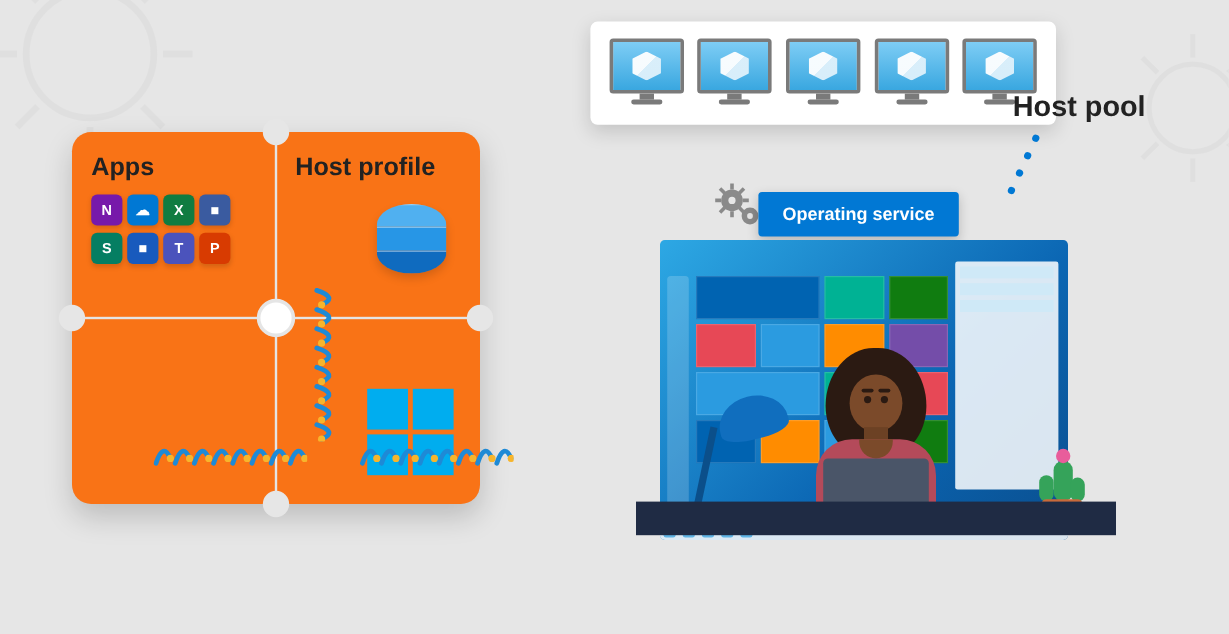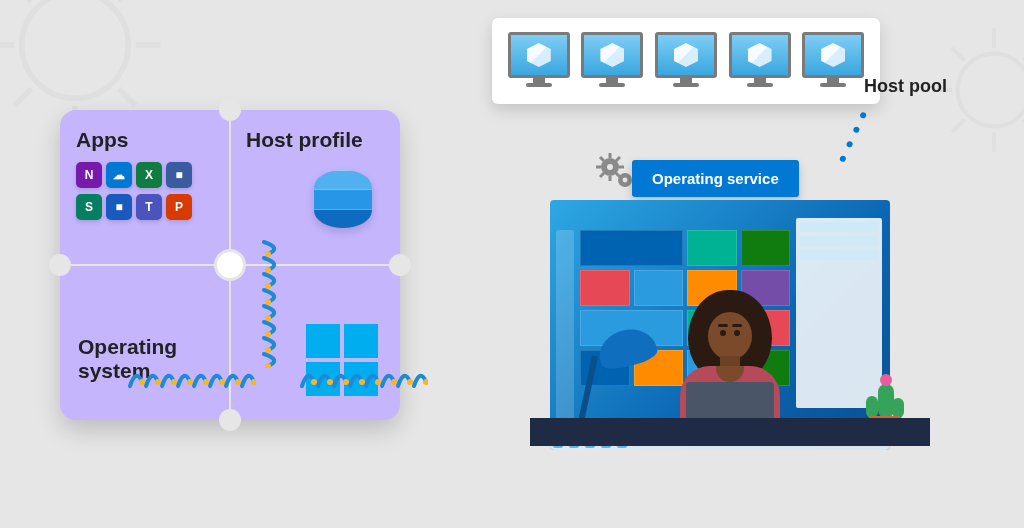--- a/index.html
+++ b/index.html
@@ -2,21 +2,21 @@
 <html><head>
 <meta charset="utf-8">
 <style>
   html,body{margin:0;padding:0;width:1024px;height:528px;background:#e6e6e6;font-family:"Segoe UI",Arial,sans-serif;overflow:hidden;position:relative}
   .gear-bg{position:absolute;opacity:.15;pointer-events:none}
   .gear-bg svg{display:block}
   .gear-tl{top:-50px;left:-20px}
   .gear-br{top:20px;right:-40px}
 
   
-  .puzzle{position:absolute;left:60px;top:110px;width:340px;height:310px;background:#c4b5fd;border-radius:16px;box-shadow:0 10px 24px rgba(0,0,0,.18);}
+  .puzzle{position:absolute;left:60px;top:110px;width:340px;height:310px;background:#f97316;border-radius:16px;box-shadow:0 10px 24px rgba(0,0,0,.18);}
   .puzzle .seam-v{position:absolute;left:50%;top:8px;bottom:8px;width:2px;background:linear-gradient(#e5e5e5,#e5e5e5);transform:translateX(-1px)}
   .puzzle .seam-h{position:absolute;top:50%;left:8px;right:8px;height:2px;background:#e5e5e5;transform:translateY(-1px)}
   .puzzle .hub{position:absolute;left:50%;top:50%;width:26px;height:26px;border:3px solid #e5e5e5;border-radius:50%;background:#fff;transform:translate(-50%,-50%)}
   .cell{position:absolute;width:50%;height:50%;box-sizing:border-box;padding:14px 16px}
   .cell.tl{left:0;top:0}
   .cell.tr{right:0;top:0}
   .cell.bl{left:0;bottom:0;display:flex;align-items:center;justify-content:center}
   .cell h3{margin:4px 0 10px;font-size:21px;font-weight:600;color:#222}
   .apps-row{display:flex;gap:4px;margin-bottom:6px}
   .app{width:26px;height:26px;border-radius:5px;display:flex;align-items:center;justify-content:center;color:#fff;font-size:12px;font-weight:700;box-shadow:0 2px 4px rgba(0,0,0,.15)}
@@ -48,21 +48,21 @@
   .w-right{left:240px;top:258px}
   .w-up  {left:222px;top:130px;transform:rotate(90deg);transform-origin:left top}
 
   
   .hostcard{position:absolute;left:492px;top:18px;width:388px;height:86px;background:#fff;border-radius:6px;box-shadow:0 6px 16px rgba(0,0,0,.15);display:flex;align-items:center;justify-content:space-around;padding:0 10px;box-sizing:border-box}
   .vm{width:60px;height:58px;display:flex;flex-direction:column;align-items:center}
   .vm .screen{width:56px;height:40px;border:3px solid #7a7a7a;border-radius:3px;background:linear-gradient(#7ecdf5,#39a7e0);display:flex;align-items:center;justify-content:center}
   .vm .screen .cube{width:24px;height:24px;background:linear-gradient(135deg,#fff 0 50%,#dff1fb 50% 100%);clip-path:polygon(50% 0,100% 25%,100% 75%,50% 100%,0 75%,0 25%);opacity:.95}
   .vm .stand{width:12px;height:5px;background:#7a7a7a}
   .vm .base{width:26px;height:4px;background:#7a7a7a;border-radius:2px}
-  .hostlabel{position:absolute;left:864px;top:76px;font-size:18px;font-weight:700;color:#222}
+  .hostlabel{position:absolute;left:844px;top:76px;font-size:24px;font-weight:700;color:#222}
   .dots{position:absolute;left:850px;top:110px;display:flex;flex-direction:column;gap:10px;transform:rotate(25deg)}
   .dots span{width:6px;height:6px;border-radius:50%;background:#0078d4}
 
   .broker{position:absolute;left:632px;top:160px;background:#0178d4;color:#fff;font-weight:700;font-size:15px;padding:10px 20px;border-radius:3px;box-shadow:0 4px 10px rgba(0,0,0,.2)}
   .broker-gears{position:absolute;left:595px;top:150px}
   .broker-gears svg{display:block}
 
   .desktop{position:absolute;left:550px;top:200px;width:340px;height:250px}
   .winbg{position:absolute;inset:0;background:linear-gradient(135deg,#2da8e4 0%,#0b66b3 60%,#0a4e8e 100%);border-radius:4px;overflow:hidden}
   .taskbarArea{position:absolute;left:30px;top:30px;width:210px;height:180px;display:grid;grid-template-columns:repeat(4,1fr);grid-auto-rows:36px;gap:4px}
@@ -167,23 +167,20 @@
 
   <div class="cell tr">
     <h3>Host profile</h3>
     <div class="db">
         <div></div>
         <div></div>
         <div></div>
       </div>
   </div>
 
-  <div class="cell bl">
-    <span class="bl-text">Operating system</span>
-  </div>
   <div class="os-logo">
       <span></span>
       <span></span>
       <span></span>
       <span></span>
     </div>
 
   <div class="wave w-left">
       <svg width="128" height="22">
         <path d="M2,18 Q8,0 14,14" fill="none" stroke="#1e8ad6" stroke-width="4" stroke-linecap="round"></path>

